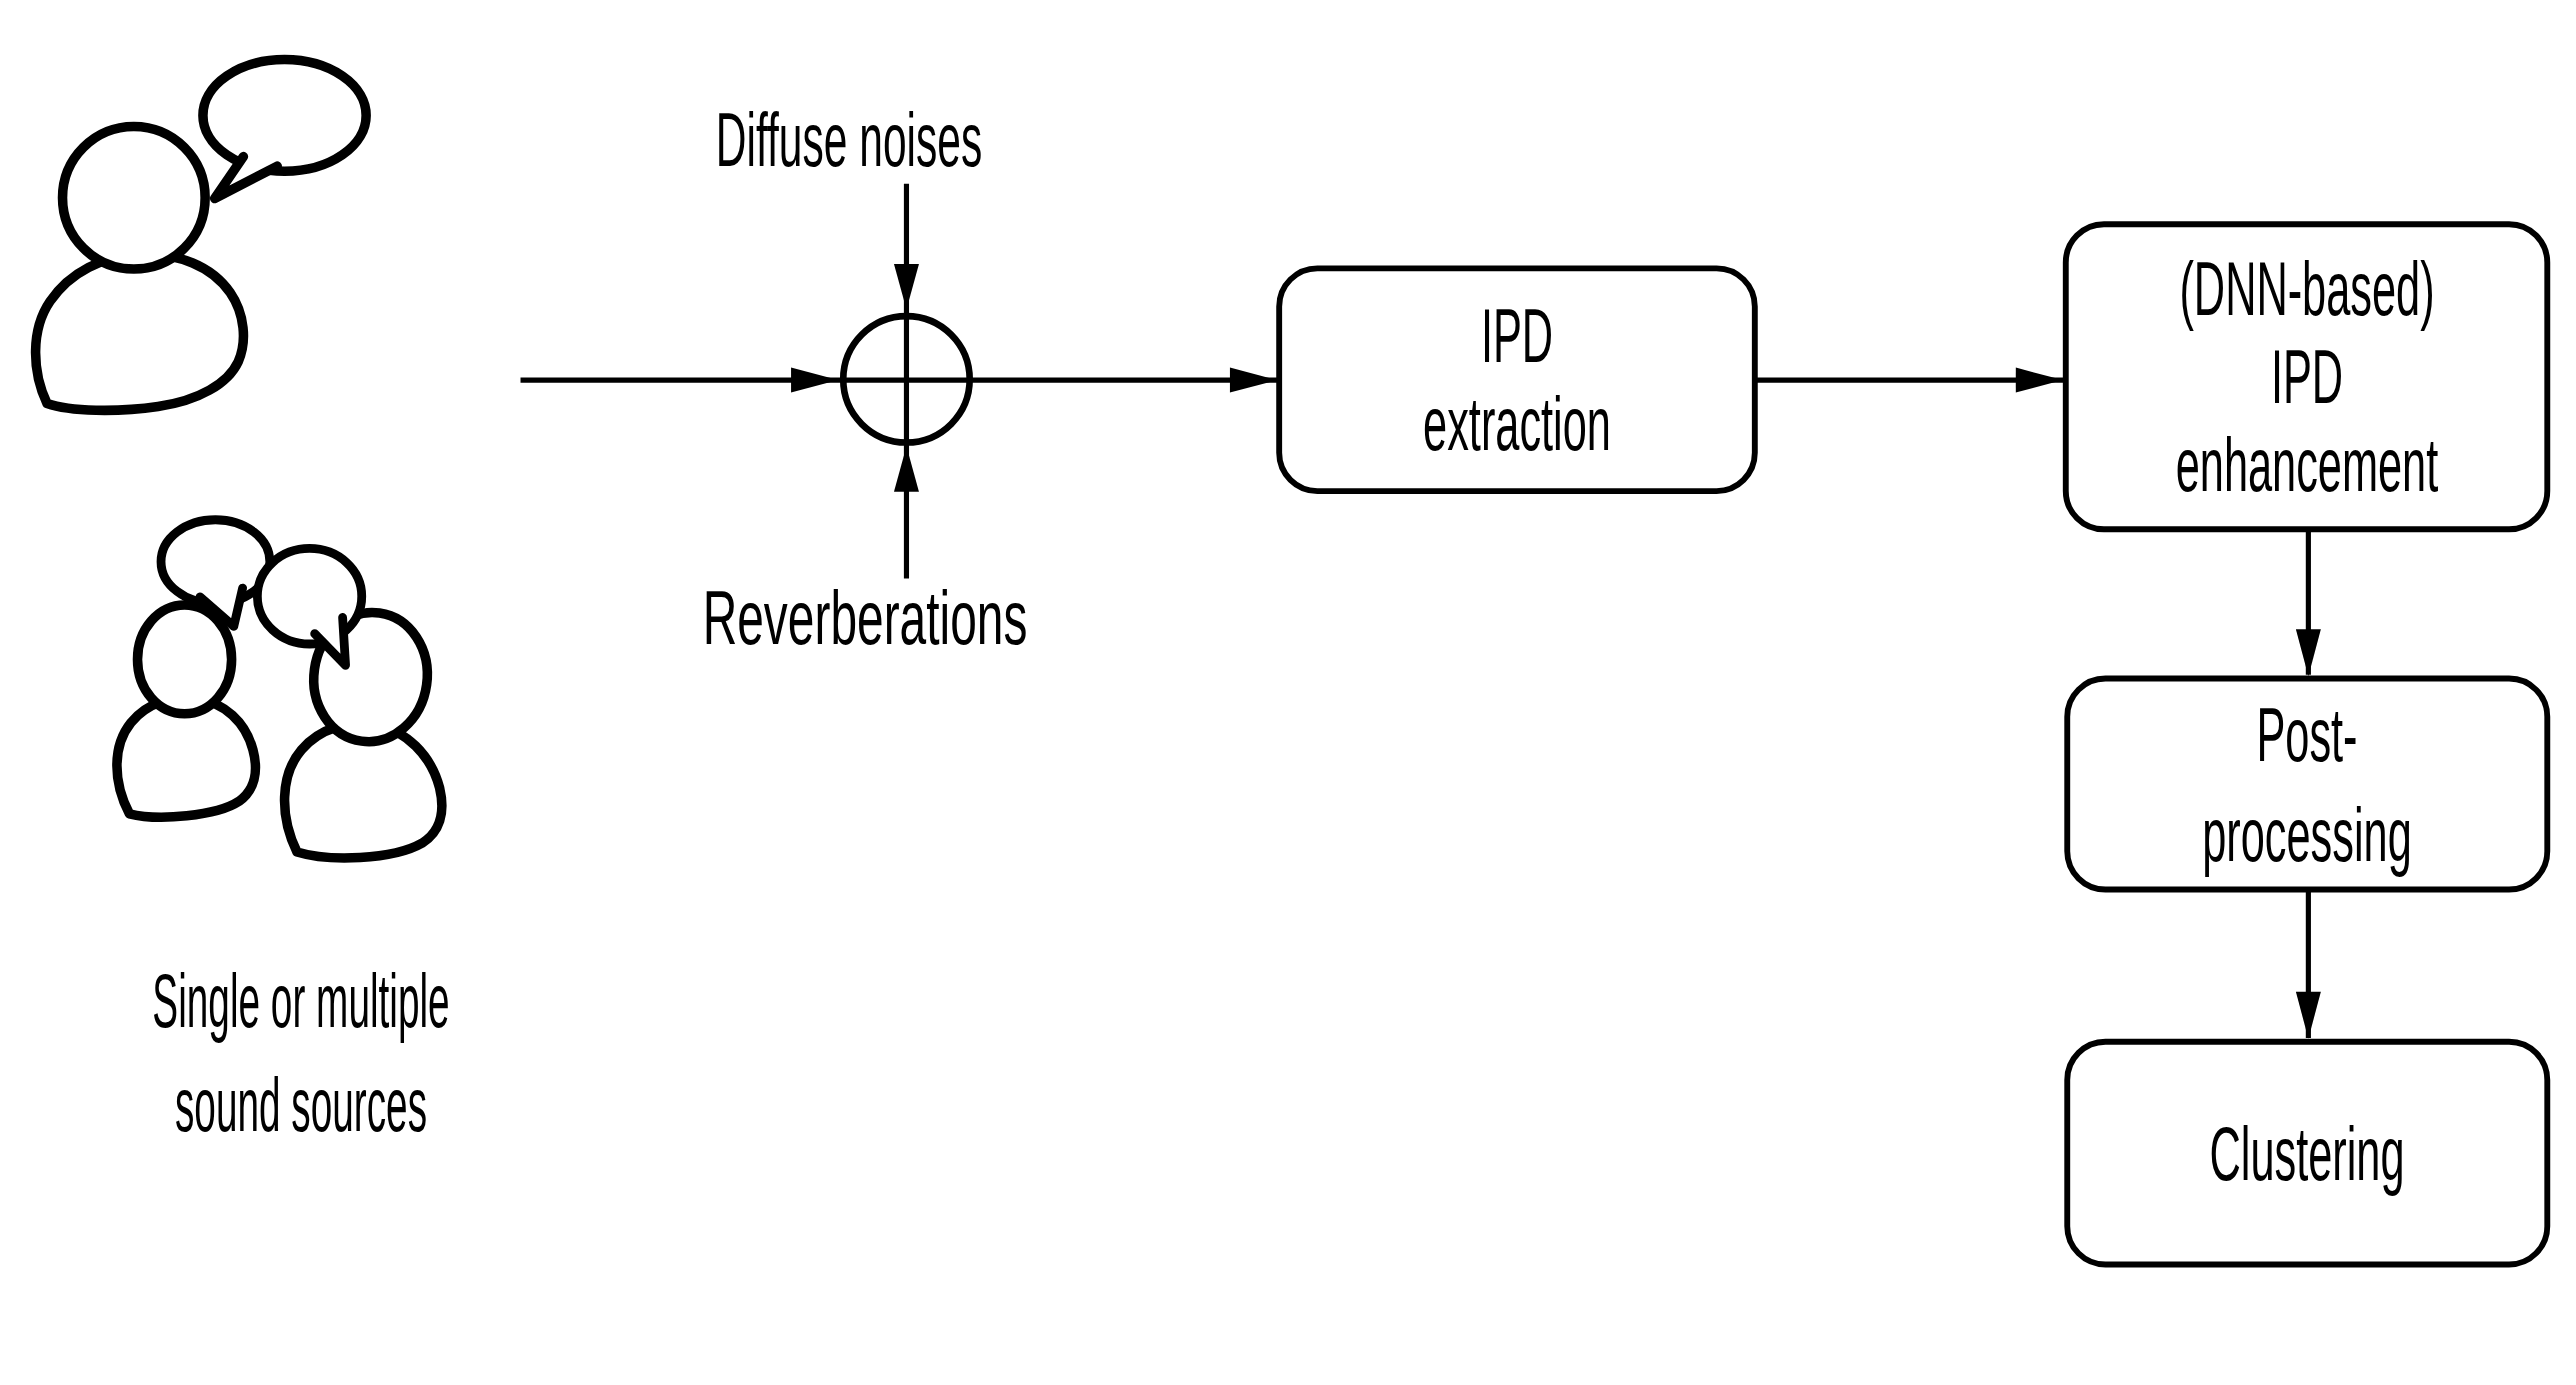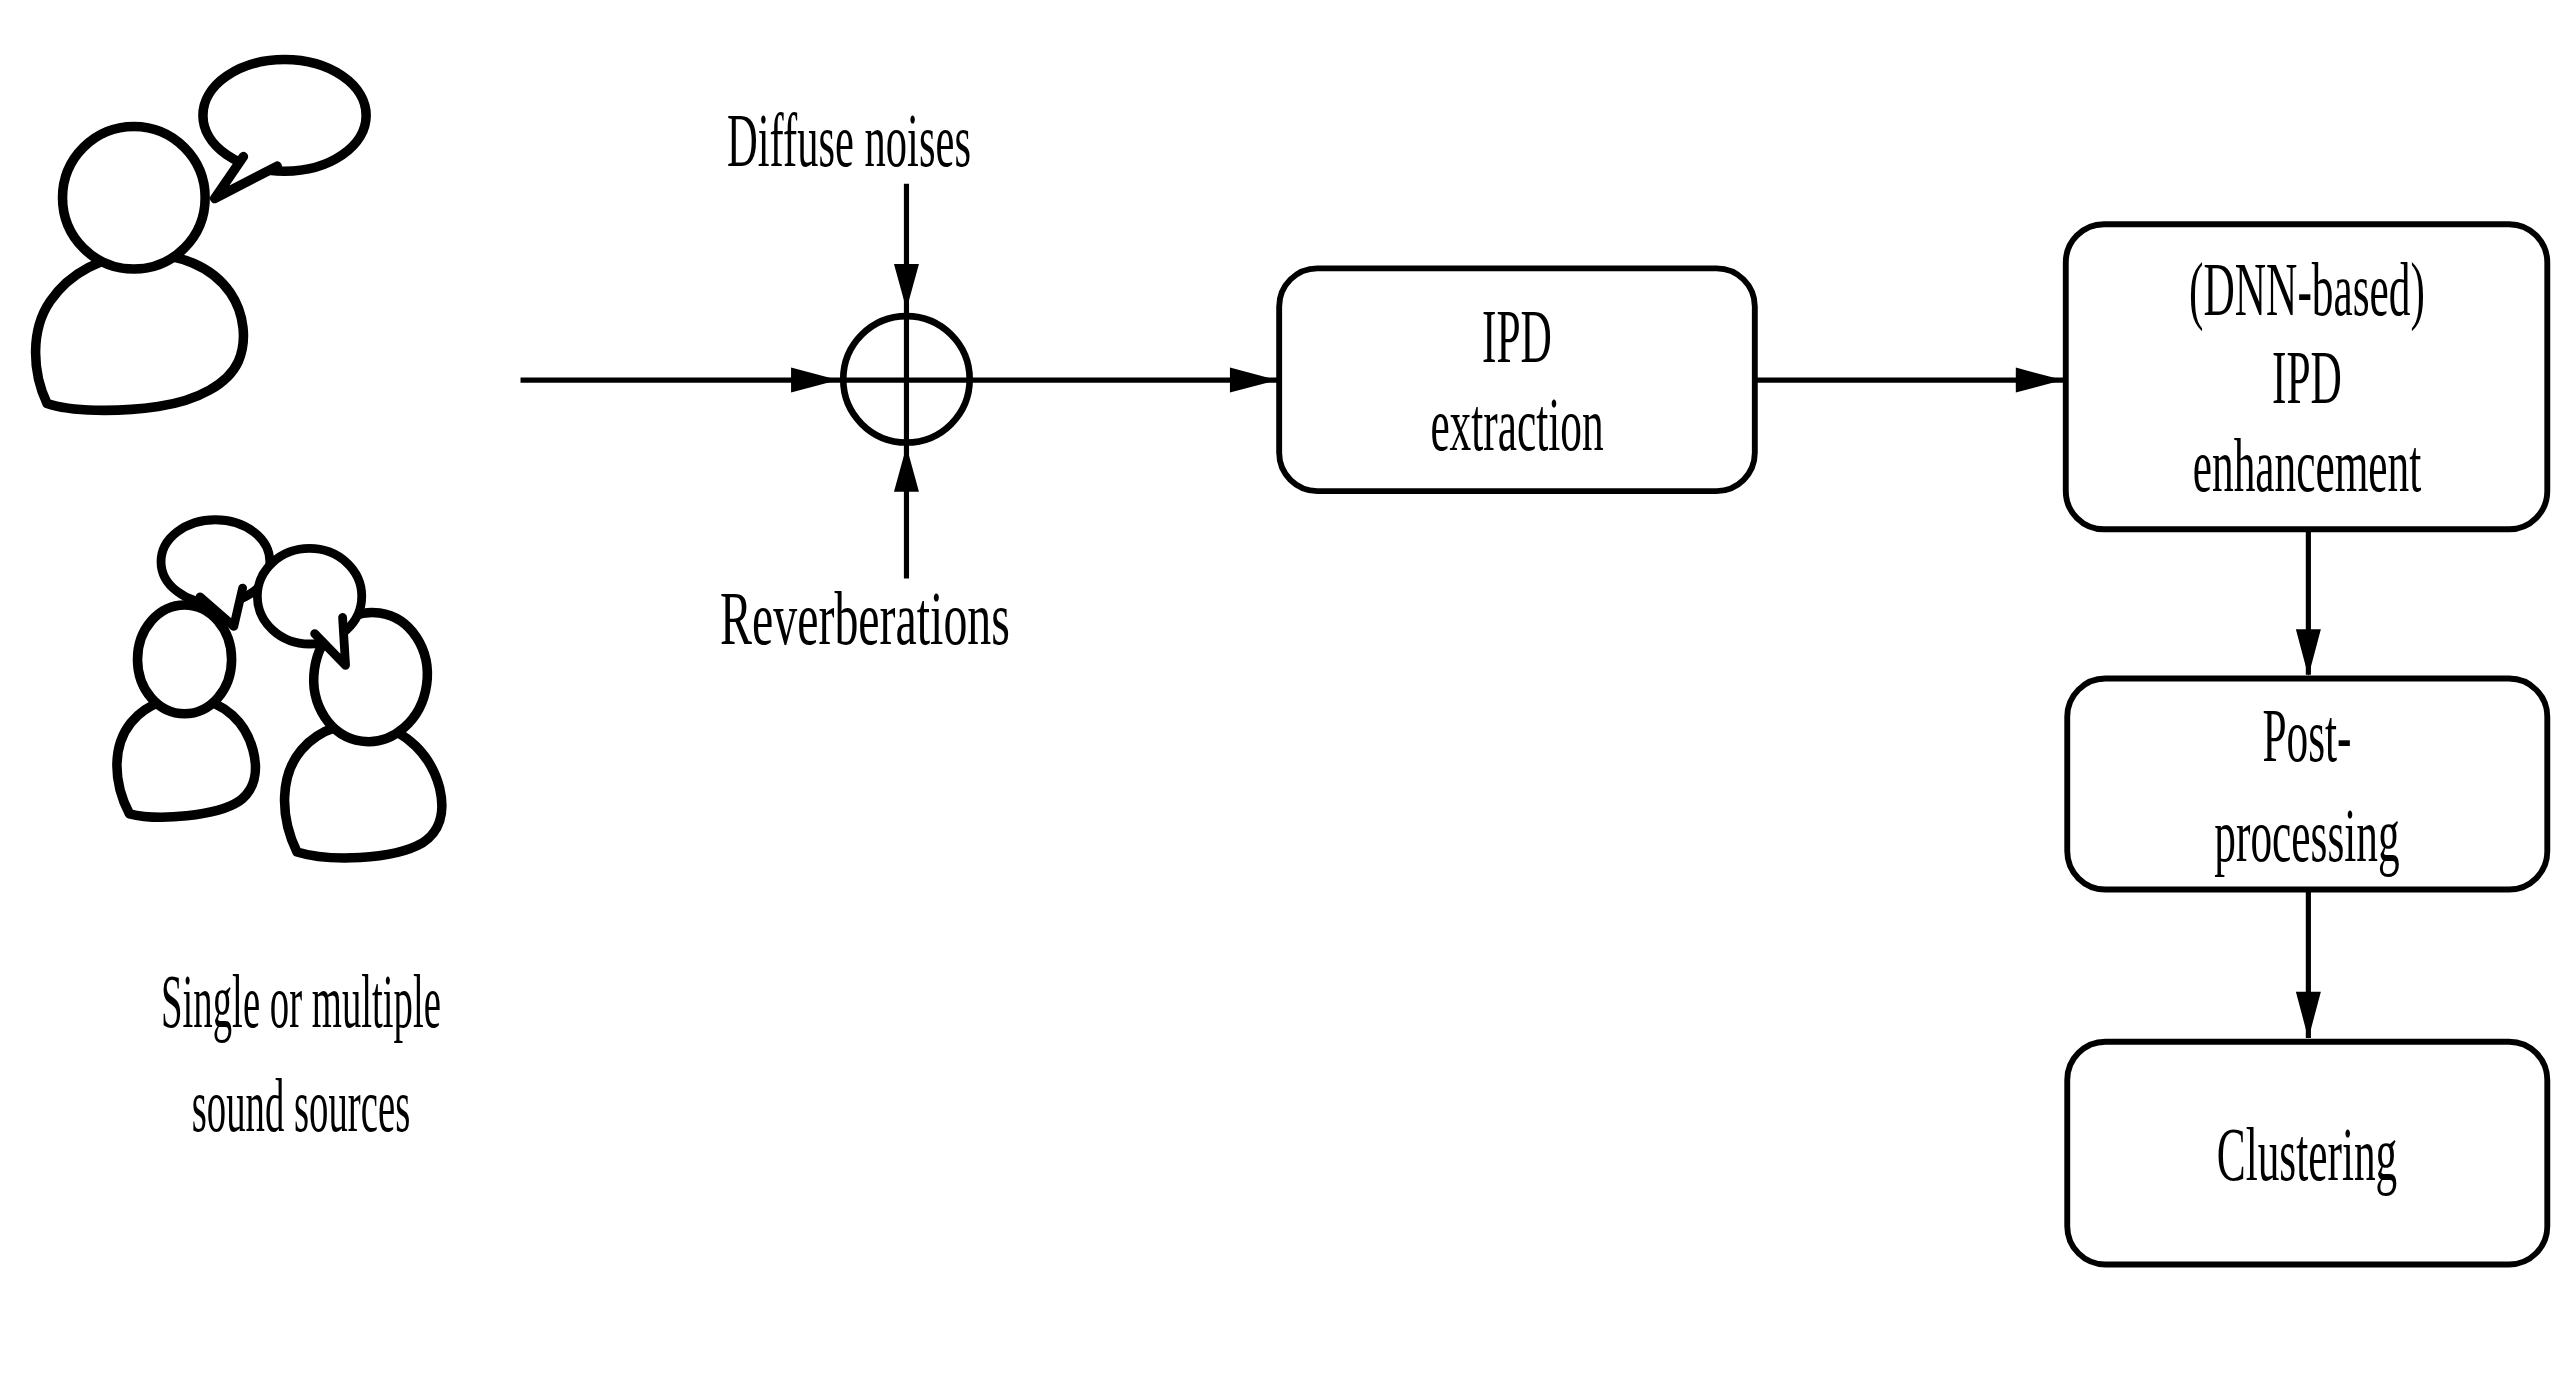--- a/index.html
+++ b/index.html
@@ -6,21 +6,21 @@
     margin: 0;
     padding: 0;
     background: #ffffff;
   }
   #canvas {
     position: relative;
     width: 2576px;
     height: 1385px;
     background: #ffffff;
     overflow: hidden;
-    font-family: Liberation Serif, serif;
+    font-family: Liberation Sans, sans-serif;
     color: #000000;
   }
   #diagram-svg {
     position: absolute;
     left: 0;
     top: 0;
   }
   .lbl {
     position: absolute;
     text-align: center;

